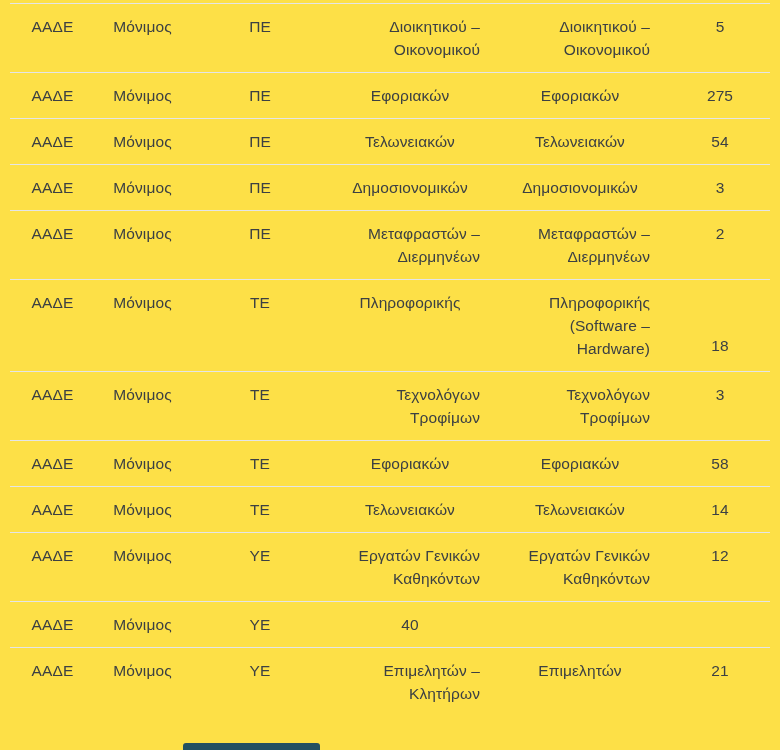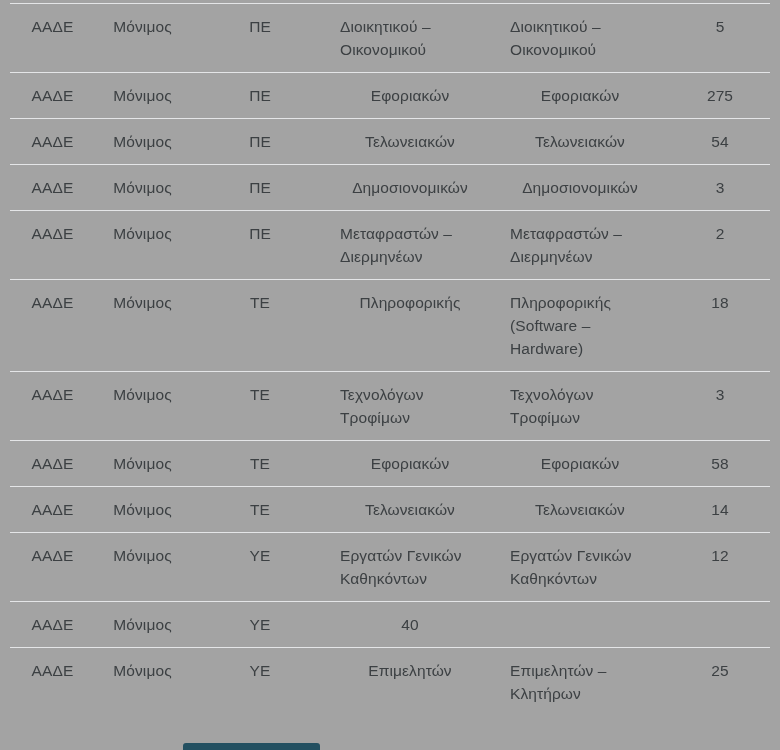--- a/index.html
+++ b/index.html
@@ -8,21 +8,21 @@
     background: #ffffff;
     width: 780px;
     height: 750px;
     overflow: hidden;
     font-family: "Liberation Sans", "DejaVu Sans", sans-serif;
   }
   .page {
     position: relative;
     width: 780px;
     height: 750px;
-    background: #a3a3a3;
+    background: #fde047;
   }
   .table-wrap {
     position: absolute;
     top: 3px;
     left: 10px;
     width: 760px;
   }
   .trow {
     display: grid;
     grid-template-columns: 85px 95px 140px 160px 180px 100px;
@@ -39,21 +39,21 @@
     text-align: center;
     vertical-align: top;
     color: #3c4043;
     font-size: 15.5px;
     line-height: 23px;
     letter-spacing: 0.1px;
   }
   .tcell .wrapbox {
     display: inline-block;
     max-width: 140px;
-    text-align: left;
+    text-align: right;
   }
   .bottom-bar {
     position: absolute;
     left: 183px;
     bottom: 0;
     width: 137px;
     height: 7px;
     border-radius: 3px 3px 0 0;
   }
 </style>
@@ -107,21 +107,21 @@
     <div class="tcell" style="color: rgb(60, 64, 67);"><span class="wrapbox">Μεταφραστών – Διερμηνέων</span></div>
     <div class="tcell" style="color: rgb(60, 64, 67);">2</div>
   </div>
 
   <div class="trow">
     <div class="tcell" style="color: rgb(60, 64, 67);">ΑΑΔΕ</div>
     <div class="tcell" style="color: rgb(60, 64, 67);">Μόνιμος</div>
     <div class="tcell" style="color: rgb(60, 64, 67);">ΤΕ</div>
     <div class="tcell" style="color: rgb(60, 64, 67);"><span class="wrapbox">Πληροφορικής</span></div>
     <div class="tcell" style="color: rgb(60, 64, 67);"><span class="wrapbox">Πληροφορικής (Software – Hardware)</span></div>
-    <div class="tcell" style="color: rgb(60, 64, 67);">18</div>
+    <div class="tcell" style="color: rgb(60, 64, 67); margin-top: 43px;">18</div>
   </div>
 
   <div class="trow">
     <div class="tcell" style="color: rgb(60, 64, 67);">ΑΑΔΕ</div>
     <div class="tcell" style="color: rgb(60, 64, 67);">Μόνιμος</div>
     <div class="tcell" style="color: rgb(60, 64, 67);">ΤΕ</div>
     <div class="tcell" style="color: rgb(60, 64, 67);"><span class="wrapbox">Τεχνολόγων Τροφίμων</span></div>
     <div class="tcell" style="color: rgb(60, 64, 67);"><span class="wrapbox">Τεχνολόγων Τροφίμων</span></div>
     <div class="tcell" style="color: rgb(60, 64, 67);">3</div>
   </div>
@@ -157,21 +157,21 @@
     <div class="tcell" style="color: rgb(60, 64, 67);">ΑΑΔΕ</div>
     <div class="tcell" style="color: rgb(60, 64, 67);">Μόνιμος</div>
     <div class="tcell" style="color: rgb(60, 64, 67);">ΥΕ</div>
     <div class="tcell" style="color: rgb(60, 64, 67);">40</div>
   </div>
 
   <div class="trow last">
     <div class="tcell" style="color: rgb(60, 64, 67);">ΑΑΔΕ</div>
     <div class="tcell" style="color: rgb(60, 64, 67);">Μόνιμος</div>
     <div class="tcell" style="color: rgb(60, 64, 67);">ΥΕ</div>
+    <div class="tcell" style="color: rgb(60, 64, 67);"><span class="wrapbox">Επιμελητών – Κλητήρων</span></div>
     <div class="tcell" style="color: rgb(60, 64, 67);"><span class="wrapbox">Επιμελητών</span></div>
-    <div class="tcell" style="color: rgb(60, 64, 67);"><span class="wrapbox">Επιμελητών – Κλητήρων</span></div>
-    <div class="tcell" style="color: rgb(60, 64, 67);">25</div>
+    <div class="tcell" style="color: rgb(60, 64, 67);">21</div>
   </div>
 </div>
 
   <div class="bottom-bar" id="bottom-bar" style="background: rgb(35, 80, 97);"></div>
 
 </div>
 
 </body></html>

